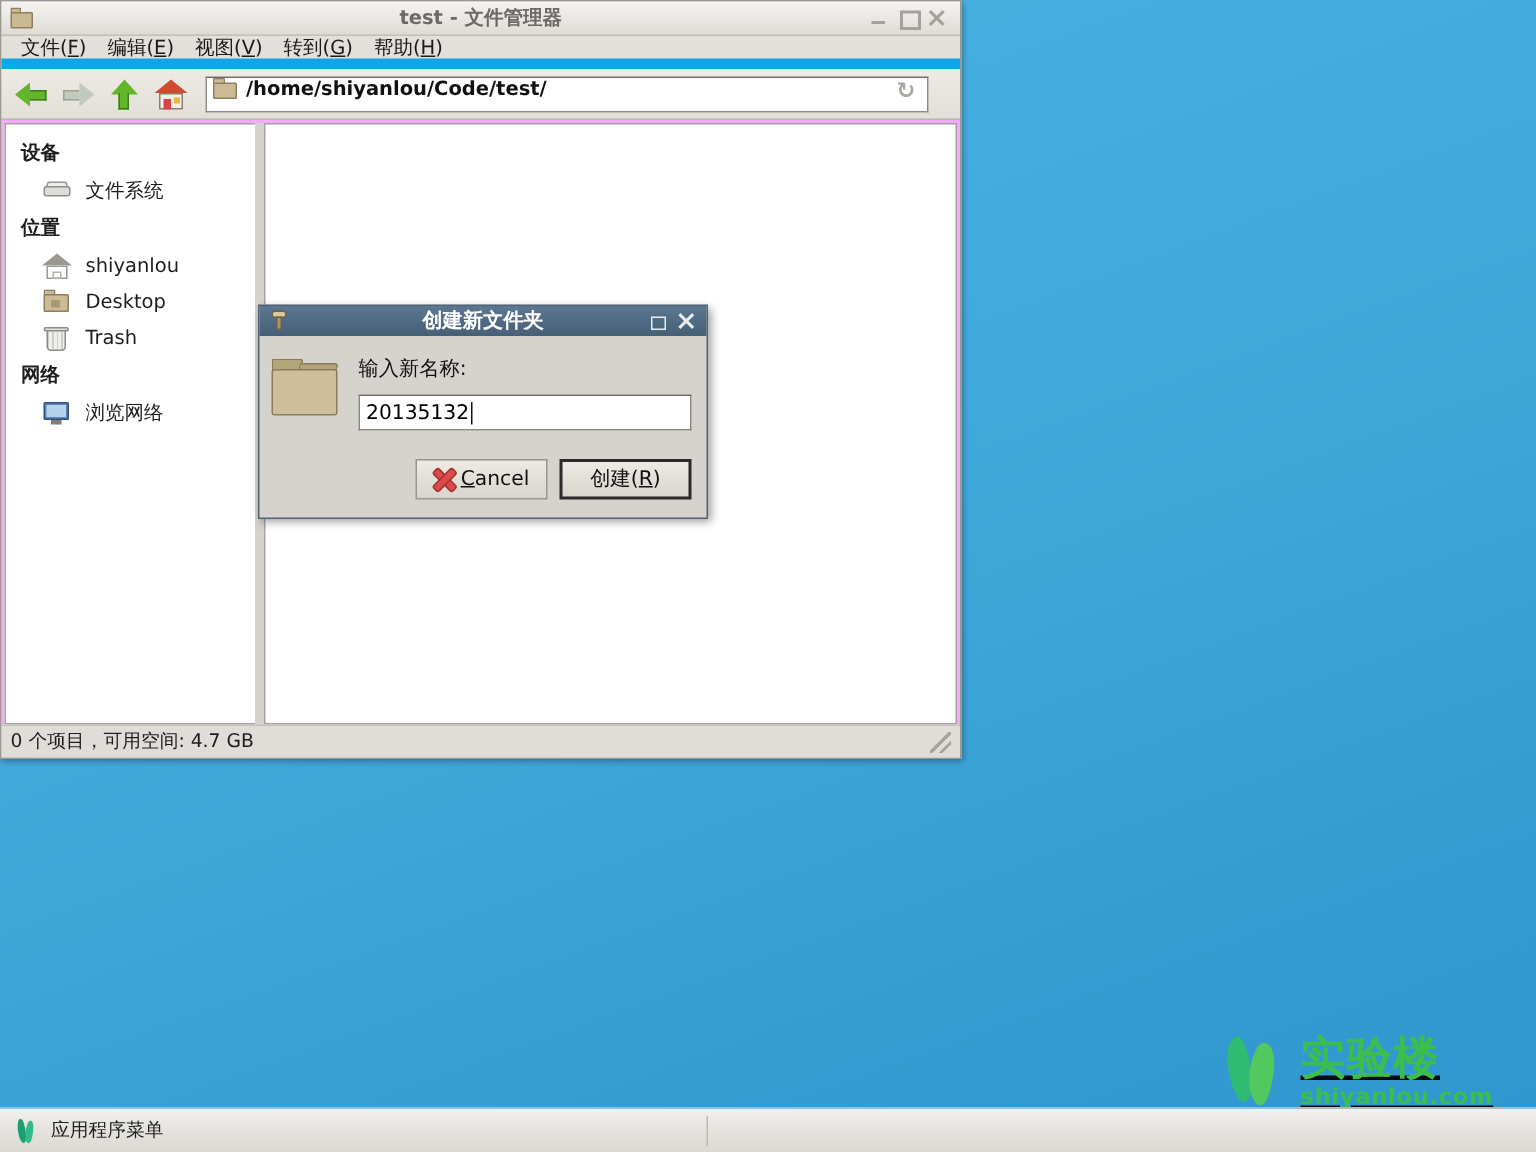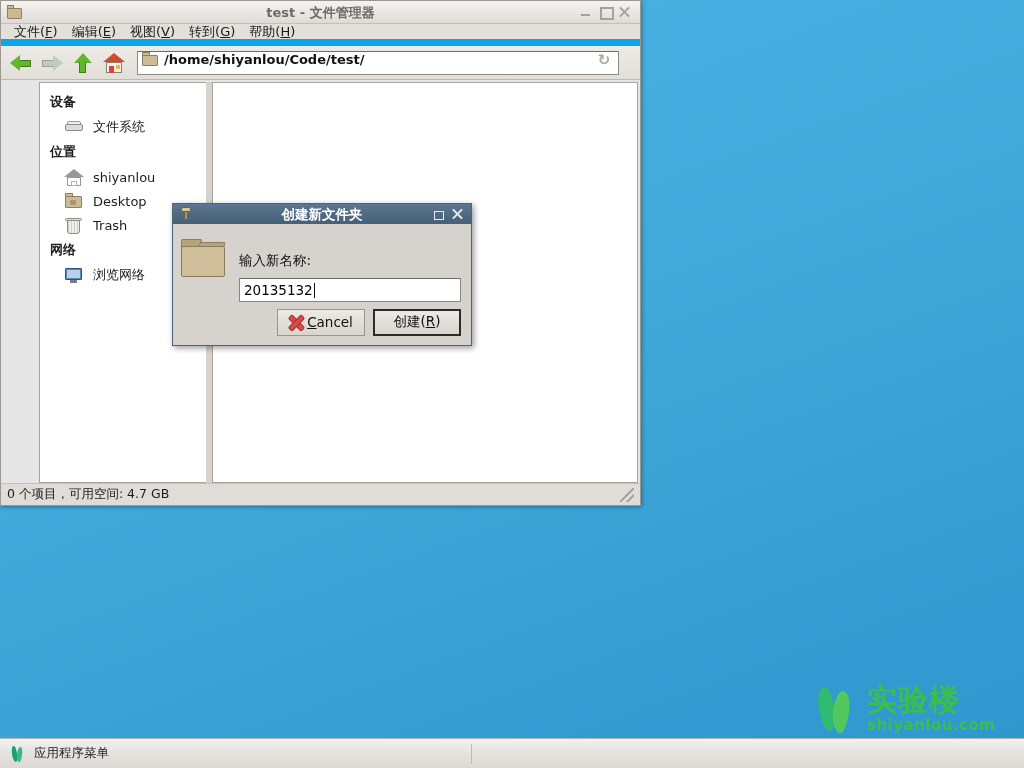--- a/index.html
+++ b/index.html
@@ -16,22 +16,23 @@
   #desktop {
     position: absolute; left: 0; top: 0;
     width: 1024px; height: 768px;
     background: linear-gradient(160deg, #4fb7e0 0%, #46ade0 25%, #3fa6d8 55%, #359cd2 80%, #2f96cf 100%);
   }
 
   
   #watermark {
     position: absolute; left: 815px; top: 685px;
     width: 195px; height: 60px;
-    display: flex; align-items: flex-start;
+    display: flex; align-items: center;
     opacity: 0.92;
+    text-decoration: underline;
   }
   #watermark .wm-leaf {
     width: 46px; height: 52px;
     position: relative; margin-right: 6px;
   }
   #watermark .wm-leaf .lf1 {
     position: absolute; left: 4px; top: 2px;
     width: 15px; height: 44px;
     background: #2fbf6a;
     border-radius: 60% 40% 50% 50% / 40% 50% 50% 60%;
@@ -245,21 +246,21 @@
     font-size: 13px; color: #111; flex: 1;
     white-space: nowrap; overflow: hidden;
   }
   #fm-reload {
     width: 16px; height: 16px; flex: none; margin-right: 2px;
     color: #a9a7a2; font-size: 15px; line-height: 16px; text-align: center;
     cursor: default;
   }
 
   
-  #fm-body { flex: 1; display: flex; min-height: 0; background: #e5e5e5; padding-left: 36px; }
+  #fm-body { flex: 1; display: flex; min-height: 0; background: #f0abfc; }
   #fm-sidebar {
     width: 167px; flex: none;
     background: #ffffff;
     border: 1px solid #a6a39d;
     border-right: none;
     margin: 2px 0 0 2px;
     overflow: hidden;
     padding-top: 6px;
   }
   .sb-header {
@@ -385,21 +386,21 @@
     border-radius: 2px 2px 0 0;
   }
   .bigfolder .bfl {
     position: absolute; left: 18px; top: 4px; width: 26px; height: 7px;
     background: #b4a477; border: 1px solid #8b7d5c; border-bottom: none;
     border-radius: 0 3px 0 0;
     transform: skewX(-18deg);
   }
   #dlg-fields { flex: 1; padding-left: 6px; }
   #dlg-label {
-    font-size: 13.5px; color: #111; margin-bottom: 8px; margin-top: 18px;
+    font-size: 13.5px; color: #111; margin-bottom: 8px; margin-top: 3px;
   }
   #dlg-input {
     width: 100%; height: 24px;
     background: #ffffff;
     border: 1px solid #8a8781;
     border-top-color: #6c6963;
     display: flex; align-items: center;
     padding: 0 4px;
     font-size: 13.5px; color: #000000;
   }

